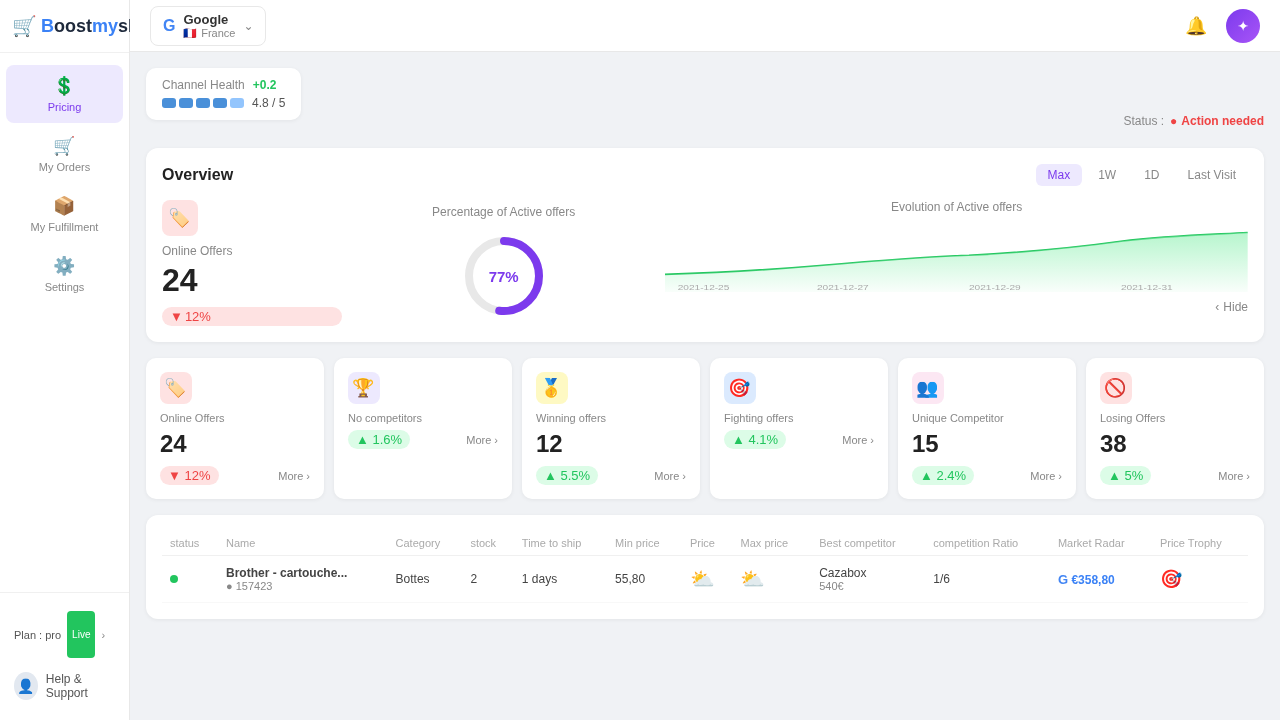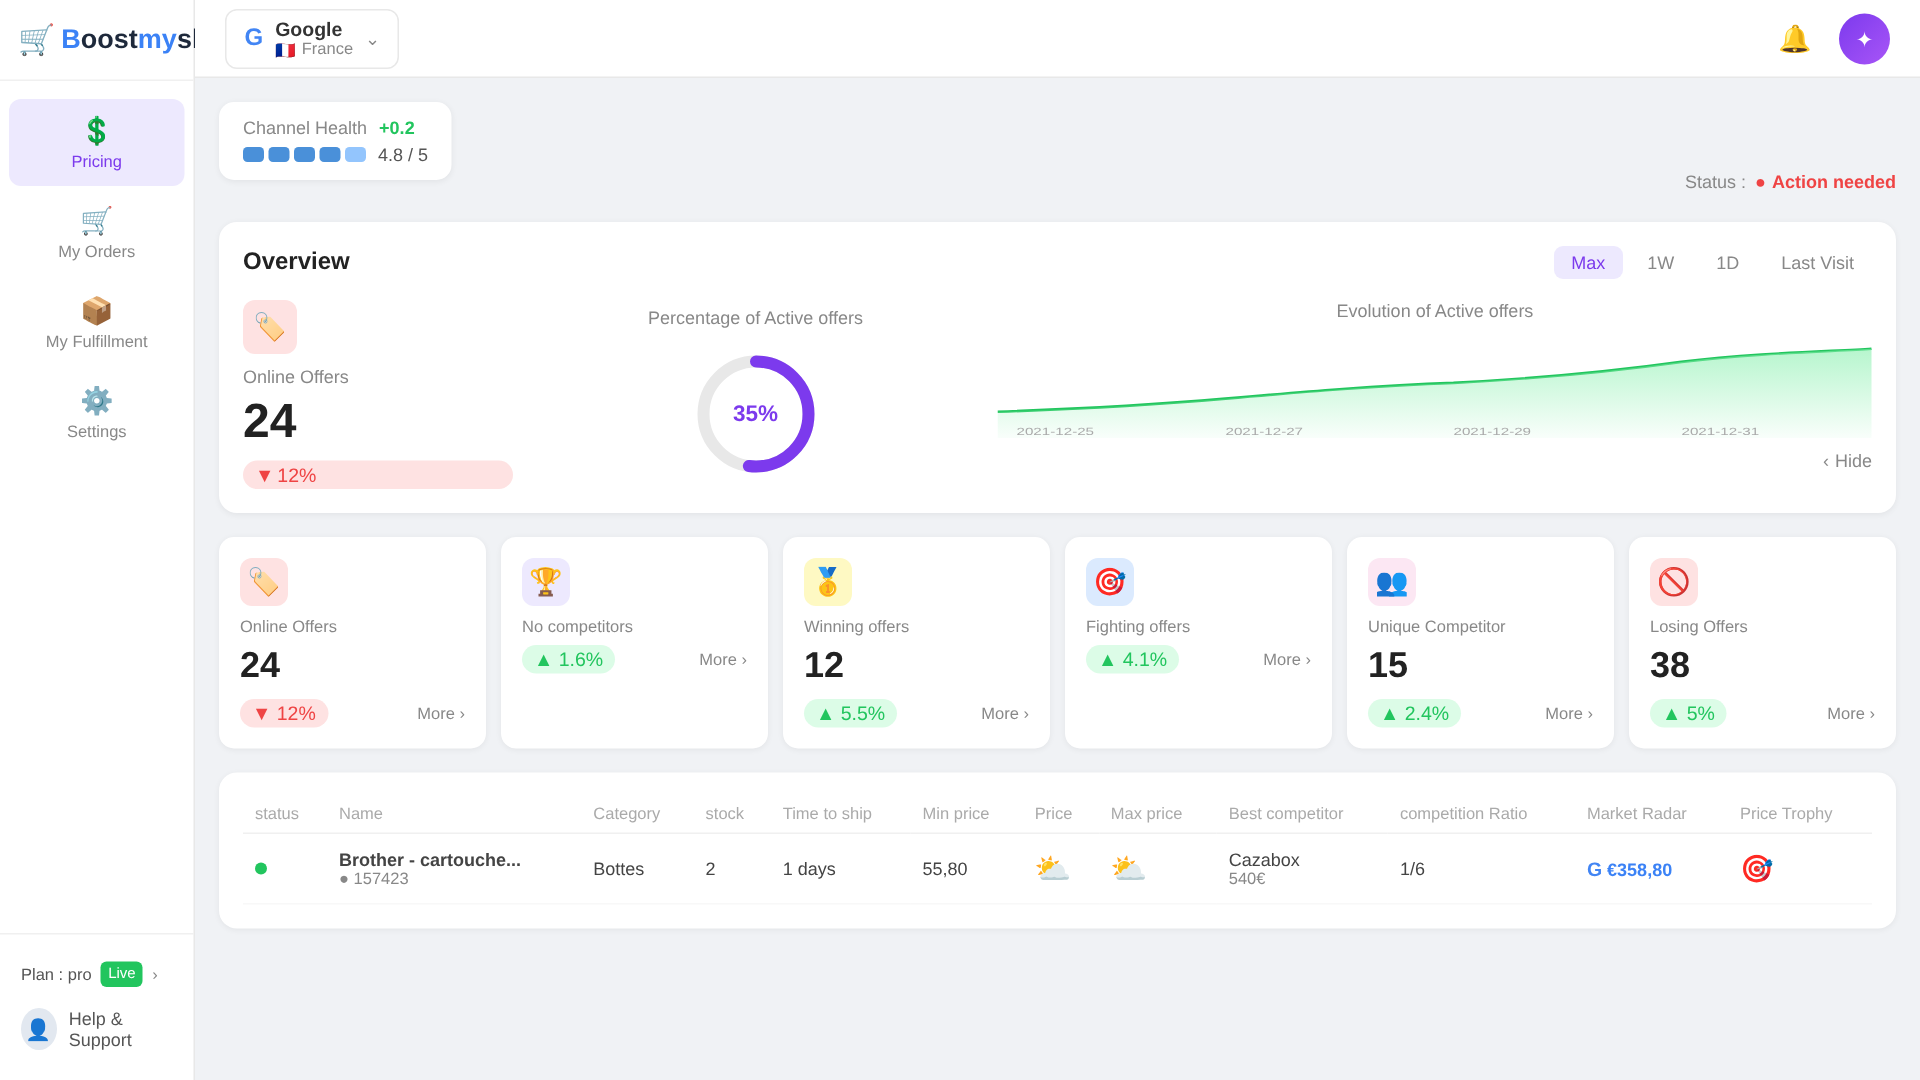--- a/index.html
+++ b/index.html
@@ -8,21 +8,21 @@
     
     .sidebar { width: 130px; background: #fff; display: flex; flex-direction: column; border-right: 1px solid #e8e8e8; flex-shrink: 0; }
     .sidebar-logo { padding: 14px 12px; border-bottom: 1px solid #f0f0f0; }
     .sidebar-logo span { font-size: 18px; font-weight: 800; color: #4a90d9; }
     .sidebar-nav { flex: 1; padding: 10px 0; }
     .sidebar-item { display: flex; flex-direction: column; align-items: center; padding: 10px 8px; cursor: pointer; color: #888; font-size: 11px; gap: 4px; border-radius: 8px; margin: 2px 6px; }
     .sidebar-item.active { background: #ede9fe; color: #7c3aed; }
     .sidebar-item .icon { font-size: 18px; }
     .sidebar-bottom { padding: 12px 8px; border-top: 1px solid #f0f0f0; }
     .sidebar-plan { display: flex; align-items: center; gap: 6px; font-size: 11px; color: #555; padding: 6px; }
-    .plan-badge { background: #22c55e; color: #fff; border-radius: 4px; padding: 3px 5px; font-size: 10px; }
+    .plan-badge { background: #22c55e; color: #fff; border-radius: 4px; padding: 18px 5px; font-size: 10px; }
     .sidebar-help { display: flex; align-items: center; gap: 8px; padding: 8px 6px; color: #555; cursor: pointer; font-size: 12px; }
 
     
     .main { flex: 1; display: flex; flex-direction: column; overflow: hidden; }
 
     
     .topbar { background: #fff; border-bottom: 1px solid #e8e8e8; padding: 8px 20px; display: flex; align-items: center; gap: 16px; height: 52px; }
     .topbar-channel { display: flex; align-items: center; gap: 8px; border: 1px solid #e8e8e8; border-radius: 8px; padding: 5px 12px; cursor: pointer; }
     .topbar-channel-icon { font-size: 16px; }
     .topbar-channel-text { font-size: 13px; font-weight: 600; color: #333; }
@@ -229,21 +229,21 @@
           </span>
         </div>
 
         <div class="overview-center">
           <div class="pct-label">Percentage of Active offers</div>
           <div class="donut-wrap">
             <svg viewBox="0 0 90 90" width="90" height="90">
               <circle cx="45" cy="45" r="35" fill="none" stroke="#e8e8e8" stroke-width="8"></circle>
               <circle cx="45" cy="45" r="35" fill="none" stroke="#7c3aed" stroke-width="8" stroke-dasharray="169.6 220" stroke-dashoffset="55" stroke-linecap="round" transform="rotate(-90 45 45)"></circle>
             </svg>
-            <span class="donut-text">35%</span>
+            <span class="donut-text">77%</span>
           </div>
         </div>
 
         <div class="overview-right">
           <div class="evo-label">Evolution of Active offers</div>
           <svg class="line-chart" viewBox="0 0 460 80" preserveAspectRatio="none">
             <defs>
               <linearGradient id="greenGrad" x1="0" y1="0" x2="0" y2="1">
                 <stop offset="0%" stop-color="#86efac" stop-opacity="0.6"></stop>
                 <stop offset="100%" stop-color="#86efac" stop-opacity="0.05"></stop>

